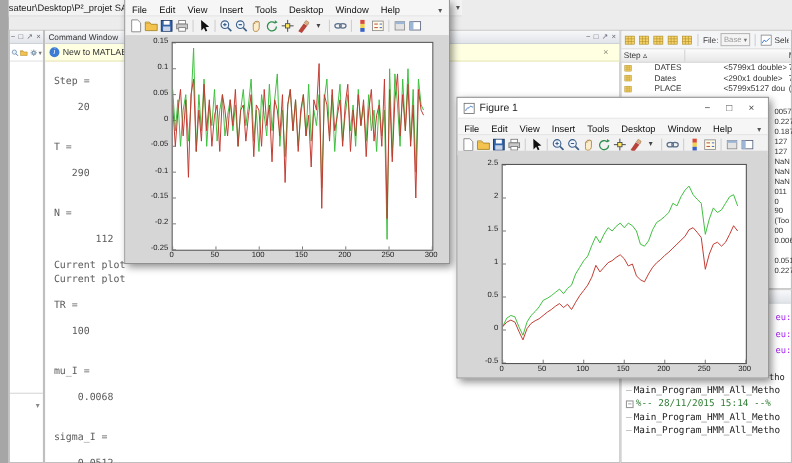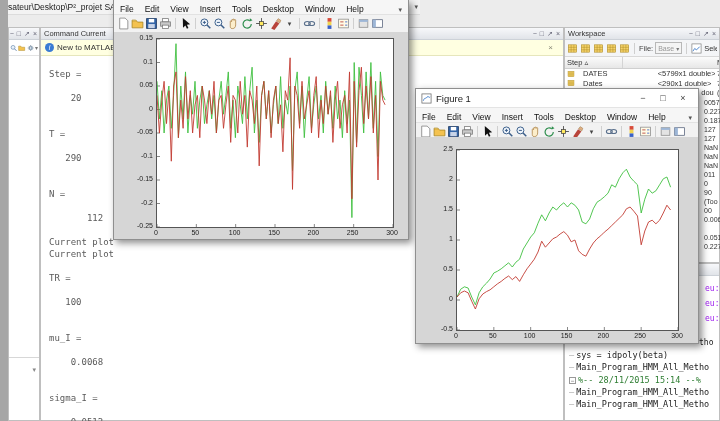--- a/index.html
+++ b/index.html
@@ -46,21 +46,21 @@
       height:10px;font-size:7px;padding:0 2px;gap:2px;}
   .selbtn{display:flex;align-items:center;gap:2px;font-size:7.5px;color:#333;overflow:hidden;
           white-space:nowrap;flex:1;}
   .selbtn .ticon{width:11px;height:11px;flex:0 0 auto;}
   .ws-cols{height:11px;background:linear-gradient(#fbfbfb,#e7e7e7);border-bottom:1px solid #cfcfcf;
            display:flex;font-size:7.5px;color:#333;}
   .ws-cols div{box-sizing:border-box;border-right:1px solid #d4d4d4;padding:1px 2px;white-space:nowrap;overflow:hidden;}
   .wc-name{width:72px;}.wc-value{width:64px;margin-top:16px;}.wc-min{flex:1;border-right:none!important;margin-left:40px;}
   .ws-row{display:flex;height:9.5px;font-size:7.5px;color:#333;align-items:center;}
   .ws-row div{box-sizing:border-box;padding:0 2px;white-space:nowrap;overflow:hidden;}
-  .ws-row .wr-name{width:72px;display:flex;align-items:center;gap:8px;}
+  .ws-row .wr-name{width:72px;display:flex;align-items:center;gap:20px;}
   .ws-row .wr-value{width:64px;margin-left:24px;}.ws-row .wr-min{flex:1;}
   .grid-ic{display:inline-block;width:8px;height:8px;flex:0 0 auto;}
   .min-sliver{position:absolute;left:139px;top:70px;font-size:7px;line-height:9px;color:#333;white-space:nowrap;}
   
   .chist{left:564px;top:263px;width:156px;height:158px;}
   .ch-frag{position:absolute;font-family:"DejaVu Sans Mono",monospace;font-size:8px;white-space:nowrap;}
   .ch-frag.str{color:#a020f0;}
   .ch-lines{position:absolute;left:4px;top:85px;right:0;font-family:"DejaVu Sans Mono",monospace;
             font-size:8.5px;line-height:12.3px;color:#222;white-space:nowrap;}
   .ch-line .dash{color:#aaa;margin-right:2px;}
@@ -138,48 +138,38 @@
         </span>
       <i class="mini-caret">▾</i>
     </div>
     <div class="cf-details">
       <span>▾</span>
     </div>
   </div>
 
   <div class="panel cw">
     <div class="ph">
-      <span class="ph-title">Command Current</span>
+      <span class="ph-title">Command Window</span>
       <span class="ph-fill"></span>
       <span class="winbtns">
           <i>−</i>
           <i>□</i>
           <i>↗</i>
           <i>×</i>
         </span>
     </div>
     <div class="banner">
       <span class="info-ic">i</span>
       <span>New to MATLAB? Wat</span>
       <span class="bn-close">×</span>
     </div>
     <div class="cmd-text" id="cmdText"><div>Step =</div><div>&nbsp;</div><div>    20</div><div>&nbsp;</div><div>&nbsp;</div><div>T =</div><div>&nbsp;</div><div>   290</div><div>&nbsp;</div><div>&nbsp;</div><div>N =</div><div>&nbsp;</div><div>       112</div><div>&nbsp;</div><div>Current plot</div><div>Current plot</div><div>&nbsp;</div><div>TR =</div><div>&nbsp;</div><div>   100</div><div>&nbsp;</div><div>&nbsp;</div><div>mu_I =</div><div>&nbsp;</div><div>    0.0068</div><div>&nbsp;</div><div>&nbsp;</div><div>sigma_I =</div><div>&nbsp;</div><div>    0.0512</div></div>
   </div>
 
   <div class="panel ws">
-    <div class="ph">
-      <span class="ph-title">Workspace</span>
-      <span class="ph-fill"></span>
-      <span class="winbtns">
-          <i>−</i>
-          <i>□</i>
-          <i>↗</i>
-          <i>×</i>
-        </span>
-    </div>
     <div class="ws-toolbar">
       <span id="wsIcons" style="display:flex;gap:2px;">
           <span class="ticon">
             <svg viewBox="0 0 12 12">
               <rect x="1.5" y="2" width="9" height="8" fill="#f6d36b" stroke="#a8861e" stroke-width=".6"></rect>
               <path d="M1.5 4.7h9M1.5 7.4h9M4.5 2v8M7.5 2v8" stroke="#a8861e" stroke-width=".5"></path>
             </svg>
           </span>
           <span class="ticon">
             <svg viewBox="0 0 12 12">
@@ -288,21 +278,20 @@
     <div class="ph">
         <span class="ph-fill"></span>
       </div>
     <div id="chFrags">
         <span class="ch-frag str" style="left: 140px; top: 20px;">eu:</span>
         <span class="ch-frag str" style="left: 140px; top: 35px;">eu:</span>
         <span class="ch-frag str" style="left: 140px; top: 50px;">eu:</span>
         <span class="ch-frag" style="left: 134px; top: 74px;">tho</span>
       </div>
     <div class="ch-lines" id="chLines">
-        <div class="ch-line cmd"><span class="dash">–</span><span>sys = idpoly(beta)</span></div>
         <div class="ch-line cmd"><span class="dash">–</span><span>Main_Program_HMM_All_Metho</span></div>
         <div class="ch-line timestamp"><span class="hbox">−</span><span>%-- 28/11/2015 15:14 --%</span></div>
         <div class="ch-line cmd"><span class="dash">–</span><span>Main_Program_HMM_All_Metho</span></div>
         <div class="ch-line cmd"><span class="dash">–</span><span>Main_Program_HMM_All_Metho</span></div>
       </div>
   </div>
 
   <div class="figwin figA">
     <div class="menubar">
       <span class="menu-item">File</span>

